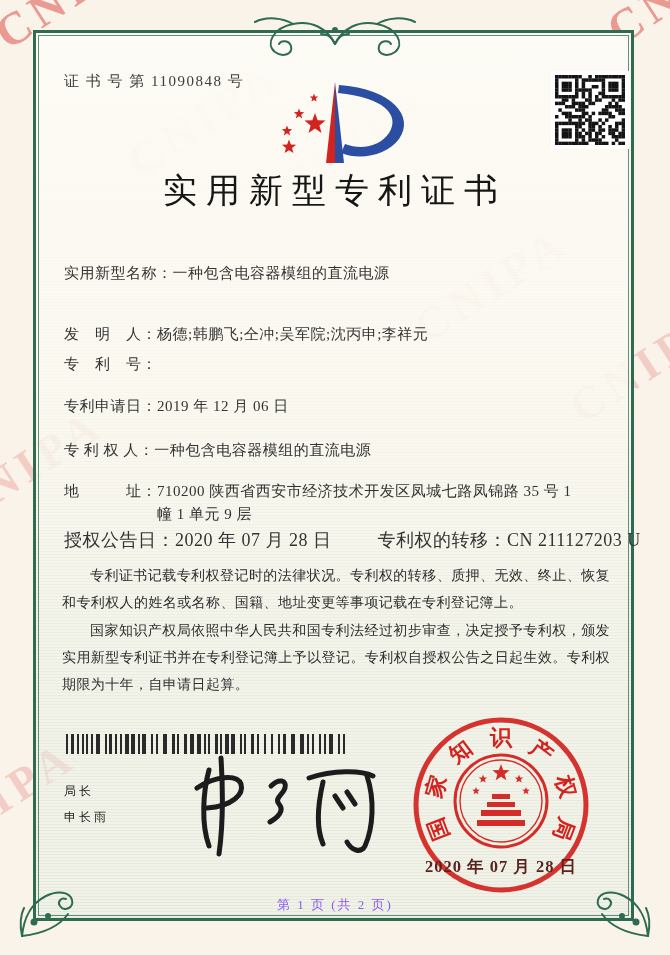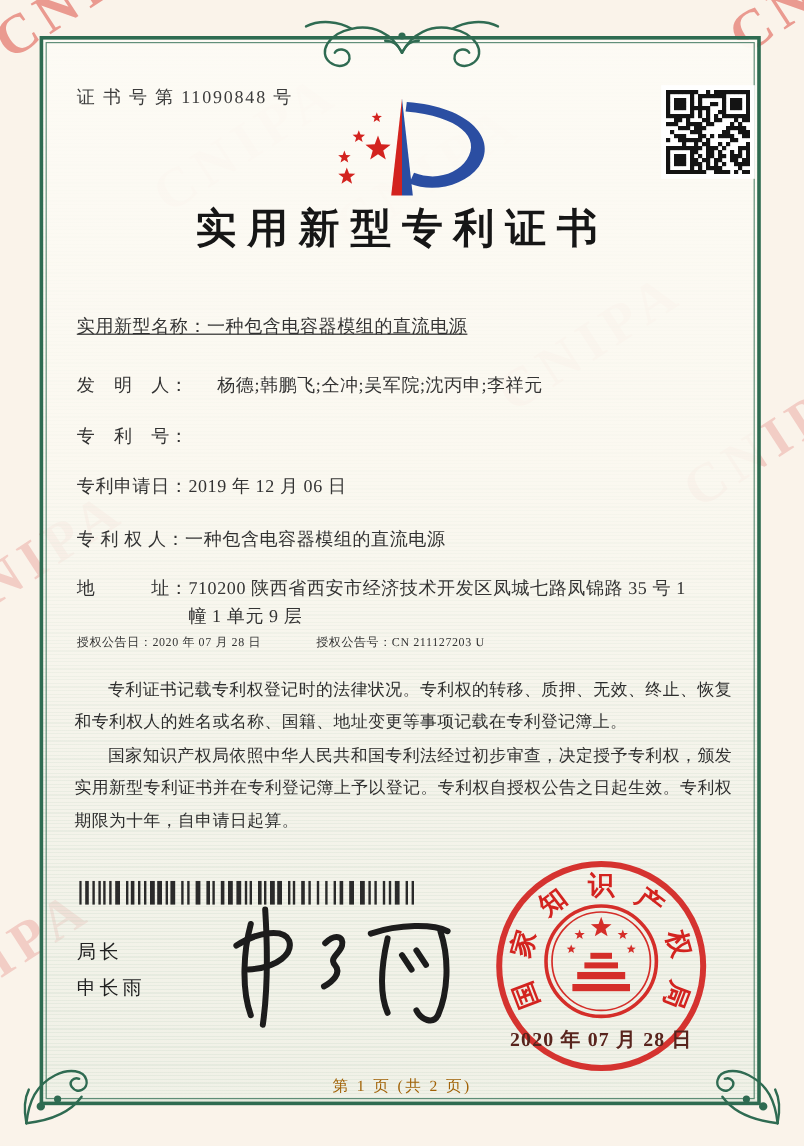--- a/index.html
+++ b/index.html
@@ -26,37 +26,37 @@
                       rgba(255,255,255,0) 1px, rgba(255,255,255,0) 3px);
   }
   .frame::before{content:"";position:absolute;inset:2px;border:1px solid rgba(46,107,81,0.75);}
   .orn-top{position:absolute;left:50%;top:10px;transform:translateX(-50%);}
   .orn-bl{position:absolute;left:14px;top:876px;}
   .orn-br{position:absolute;right:14px;top:876px;transform:scaleX(-1);}
   .cert-no{position:absolute;left:64px;top:72px;font-size:15px;letter-spacing:1.5px;color:#3c3c3c;}
   .logo{position:absolute;left:243px;top:79px;}
   .qr{position:absolute;left:551px;top:71px;width:78px;height:78px;background:#fff;padding:4px;box-sizing:border-box;}
   .title{position:absolute;left:0;right:0;top:168px;text-align:center;
-         font-size:34px;font-weight:bold;letter-spacing:9px;color:#161616;}
+         font-size:34px;font-weight:normal;letter-spacing:9px;color:#161616;}
   .row{position:absolute;left:64px;right:80px;display:flex;font-size:15px;line-height:1.55;}
   .row .lab{white-space:pre;flex:none;letter-spacing:0.5px;color:#333;}
   .row .val{letter-spacing:0.5px;color:#333;}
-  .grant{position:absolute;left:64px;right:60px;top:528px;display:flex;font-size:10px;text-align:right;}
+  .grant{position:absolute;left:64px;right:60px;top:528px;display:flex;font-size:18px;text-align:right;}
   .grant .pair{white-space:pre;letter-spacing:0.5px;color:#333;}
   .grant .pair+.pair{margin-left:46px;}
   .paras{position:absolute;left:62px;right:60px;top:562px;font-size:14px;line-height:1.95;
          text-align:justify;letter-spacing:0.4px;color:#2e2e2e;}
   .paras p{margin:0;text-indent:2em;}
   .barcode{position:absolute;left:66px;top:734px;}
-  .director{position:absolute;left:64px;top:783px;font-size:16px;letter-spacing:3px;color:#222;}
+  .director{position:absolute;left:64px;top:783px;font-size:12px;letter-spacing:3px;color:#222;}
   .director div{margin-bottom:9px;}
   .sig{position:absolute;left:175px;top:748px;}
   .seal{position:absolute;left:408px;top:712px;}
   .footer{position:absolute;left:0;right:0;top:896px;text-align:center;
-          font-size:13px;letter-spacing:2px;color:#a16207;}
+          font-size:13px;letter-spacing:2px;color:#8b5cf6;}
 </style>
 </head>
 <body>
 
 <div class="page">
 
   <span class="wm strong" style="left:-14px;top:-36px;">CNIPA</span>
   <span class="wm strong" style="left:598px;top:-40px;">CNIPA</span>
   <span class="wm" style="left:118px;top:92px;">CNIPA</span>
   <span class="wm" style="left:270px;top:118px;color:rgba(228,125,118,0.18);">CNIPA</span>
@@ -367,25 +367,25 @@
           <rect x="47.14" y="62.86" width="3.29" height="3.29"></rect>
           <rect x="53.43" y="62.86" width="3.29" height="3.29"></rect>
           <rect x="59.71" y="62.86" width="3.29" height="3.29"></rect>
           <rect x="62.86" y="62.86" width="3.29" height="3.29"></rect>
         </g>
       </svg>
   </div>
 
   <div class="title">实用新型专利证书</div>
 
-  <div class="row" style="top:262px;text-decoration:underline;">
+  <div class="row" style="top:262px;">
     <span class="lab">实用新型名称：</span>
     <span class="val">一种包含电容器模组的直流电源</span>
   </div>
-  <div class="row" style="top:311px;gap:24px;">
+  <div class="row" style="top:323px;">
     <span class="lab">发　明　人：</span>
     <span class="val">杨德;韩鹏飞;仝冲;吴军院;沈丙申;李祥元</span>
   </div>
   <div class="row" style="top:353px;flex-direction:column;">
     <span class="lab">专　利　号：</span>
   </div>
   <div class="row" style="top:395px;">
     <span class="lab">专利申请日：</span>
     <span class="val">2019 年 12 月 06 日</span>
   </div>
@@ -393,21 +393,21 @@
     <span class="lab">专 利 权 人：</span>
     <span class="val">一种包含电容器模组的直流电源</span>
   </div>
   <div class="row" style="top:480px;">
     <span class="lab">地　　　址：</span>
     <span class="val">710200 陕西省西安市经济技术开发区凤城七路凤锦路 35 号 1 幢 1 单元 9 层</span>
   </div>
 
   <div class="grant">
     <span class="pair"><span>授权公告日：</span><span>2020 年 07 月 28 日</span></span>
-    <span class="pair"><span>授权公告号：</span><span>CN 211127203 U</span></span>
+    <span class="pair"><span>专利权的转移：</span><span>CN 211127203 U</span></span>
   </div>
 
   <div class="paras">
     <p>专利证书记载专利权登记时的法律状况。专利权的转移、质押、无效、终止、恢复和专利权人的姓名或名称、国籍、地址变更等事项记载在专利登记簿上。</p>
     <p>国家知识产权局依照中华人民共和国专利法经过初步审查，决定授予专利权，颁发实用新型专利证书并在专利登记簿上予以登记。专利权自授权公告之日起生效。专利权期限为十年，自申请日起算。</p>
   </div>
 
   <svg class="barcode" width="282" height="20">
     <g id="barcode-bars" fill="#2a2a2a">
         <rect x="0" y="0" width="2" height="20"></rect>

